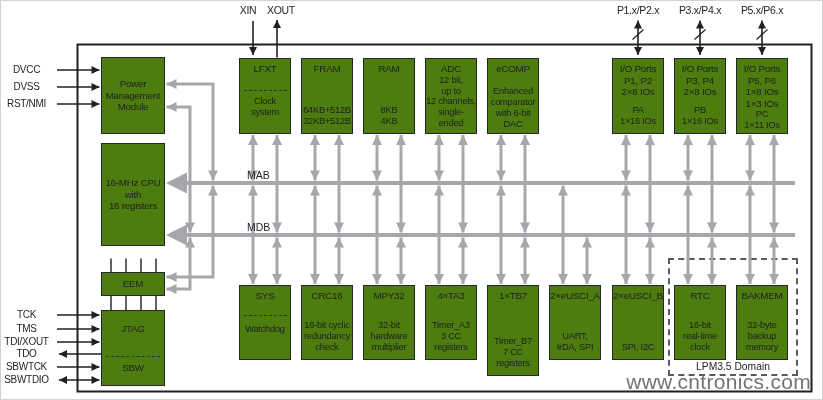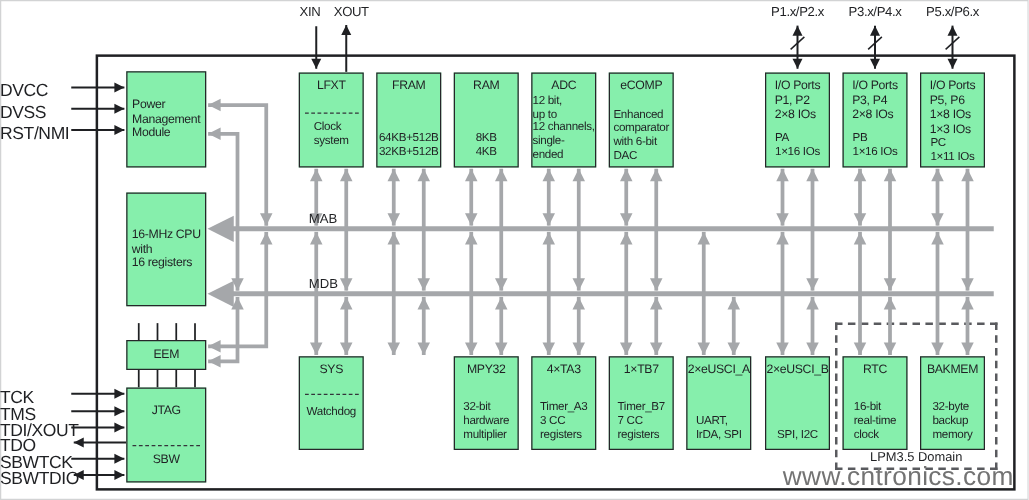--- a/index.html
+++ b/index.html
@@ -4,35 +4,35 @@
 <style>
   * { box-sizing: border-box; margin: 0; padding: 0; }
   body { background: #fff; }
   .stage {
     position: relative; width: 823px; height: 400px; background: #fff;
     font-family: "Liberation Sans", sans-serif; color: #1f2023;
     overflow: hidden; outline: 1px solid #d2d3d4; outline-offset: -1px;
   }
   svg.wires { position: absolute; left: 0; top: 0; z-index: 2; pointer-events: none; }
   .block {
-    position: absolute; z-index: 3; background: #86efac; border: 1.6px solid #26262a;
+    position: absolute; z-index: 3; background: #4d7c0f; border: 1.6px solid #26262a;
     width: 52px; display: flex; flex-direction: column; align-items: center;
-    font-size: 9.3px; line-height: 1.18; letter-spacing: -0.25px;
+    text-align: center; font-size: 9.3px; line-height: 1.18; letter-spacing: -0.25px;
   }
   .bt { margin-top: 4px; font-size: 9.8px; white-space: pre-line; }
   .bb { margin-top: auto; margin-bottom: 6px; white-space: pre-line; }
   .has-div .bb { margin-top: 5px; margin-bottom: auto; }
   .bdash { width: 86%; border-top: 1.5px dashed #33343a; margin-top: 15px; }
   .b-sys .bdash { margin-top: 13px; }
   .leftblock { width: 64px; left: 101px; justify-content: center; font-size: 9.8px; }
   .leftblock .c { white-space: pre-line; }
   .b-jtag { justify-content: flex-start; }
   .b-jtag .bt { margin-top: 12px; }
   .b-jtag .bdash { margin-top: 21px; }
-  .pin { position: absolute; left: 0; width: 53px; text-align: left; font-size: 14px; z-index: 3; letter-spacing: -0.3px; }
+  .pin { position: absolute; left: 0; width: 53px; text-align: center; font-size: 10px; z-index: 3; letter-spacing: -0.3px; }
   .toplabel { position: absolute; top: 4px; width: 70px; text-align: center; font-size: 10.5px; z-index: 3; letter-spacing: -0.3px; }
   .buslabel { position: absolute; left: 219px; font-size: 10.5px; z-index: 3; margin-left: 28px; }
   .lpm { position: absolute; left: 668px; top: 258px; width: 130px; height: 118px; border: 2px dashed #595a5e; z-index: 1; background: transparent; }
   .lpmlabel { position: absolute; left: 668px; top: 361px; width: 130px; text-align: center; font-size: 10.3px; z-index: 3; }
   .watermark { position: absolute; top: 370px; right: 12px; font-size: 21px; z-index: 5; letter-spacing: 0.3px; }
 </style>
 </head>
 <body>
 
 <div class="stage">
@@ -136,21 +136,21 @@
   <div class="pin" style="top:374px">SBWTDIO</div>
 
   <div class="buslabel" style="top:169px">MAB</div>
   <div class="buslabel" style="top:221px">MDB</div>
 
   <div class="block leftblock" style="top:57px;height:77px">
     <div class="c">Power
 Management
 Module</div>
   </div>
-  <div class="block leftblock" style="top:154px;height:91px">
+  <div class="block leftblock" style="top:143px;height:103px">
     <div class="c">16-MHz CPU
 with
 16 registers</div>
   </div>
   <div class="block leftblock b-jtag has-div" style="top:310px;height:76px">
     <div class="bt">JTAG</div>
     <div class="bdash"></div>
     <div class="bb">SBW</div>
   </div>
   <div class="block leftblock" style="top:272px;height:24px">
@@ -208,33 +208,39 @@
 1×3 IOs</div>
     <div class="bb" style="margin-bottom:4px">PC
 1×11 IOs</div>
   </div>
 
   <div class="block has-div b-sys" style="left:239px;top:285px;height:75px">
     <div class="bt">SYS</div>
     <div class="bdash"></div>
     <div class="bb" style="margin-top:8px">Watchdog</div>
   </div>
+  <div class="block" style="left:301px;top:285px;height:75px">
+    <div class="bt">CRC16</div>
+    <div class="bb">16-bit cyclic
+redundancy
+check</div>
+  </div>
   <div class="block" style="left:363px;top:285px;height:75px">
     <div class="bt">MPY32</div>
     <div class="bb">32-bit
 hardware
 multiplier</div>
   </div>
   <div class="block" style="left:425px;top:285px;height:75px">
     <div class="bt">4×TA3</div>
     <div class="bb">Timer_A3
 3 CC
 registers</div>
   </div>
-  <div class="block" style="left:487px;top:285px;height:75px">
+  <div class="block" style="left:487px;top:285px;height:91px">
     <div class="bt">1×TB7</div>
     <div class="bb">Timer_B7
 7 CC
 registers</div>
   </div>
   <div class="block" style="left:549px;top:285px;height:75px">
     <div class="bt">2×eUSCI_A</div>
     <div class="bb">UART,
 IrDA, SPI</div>
   </div>

